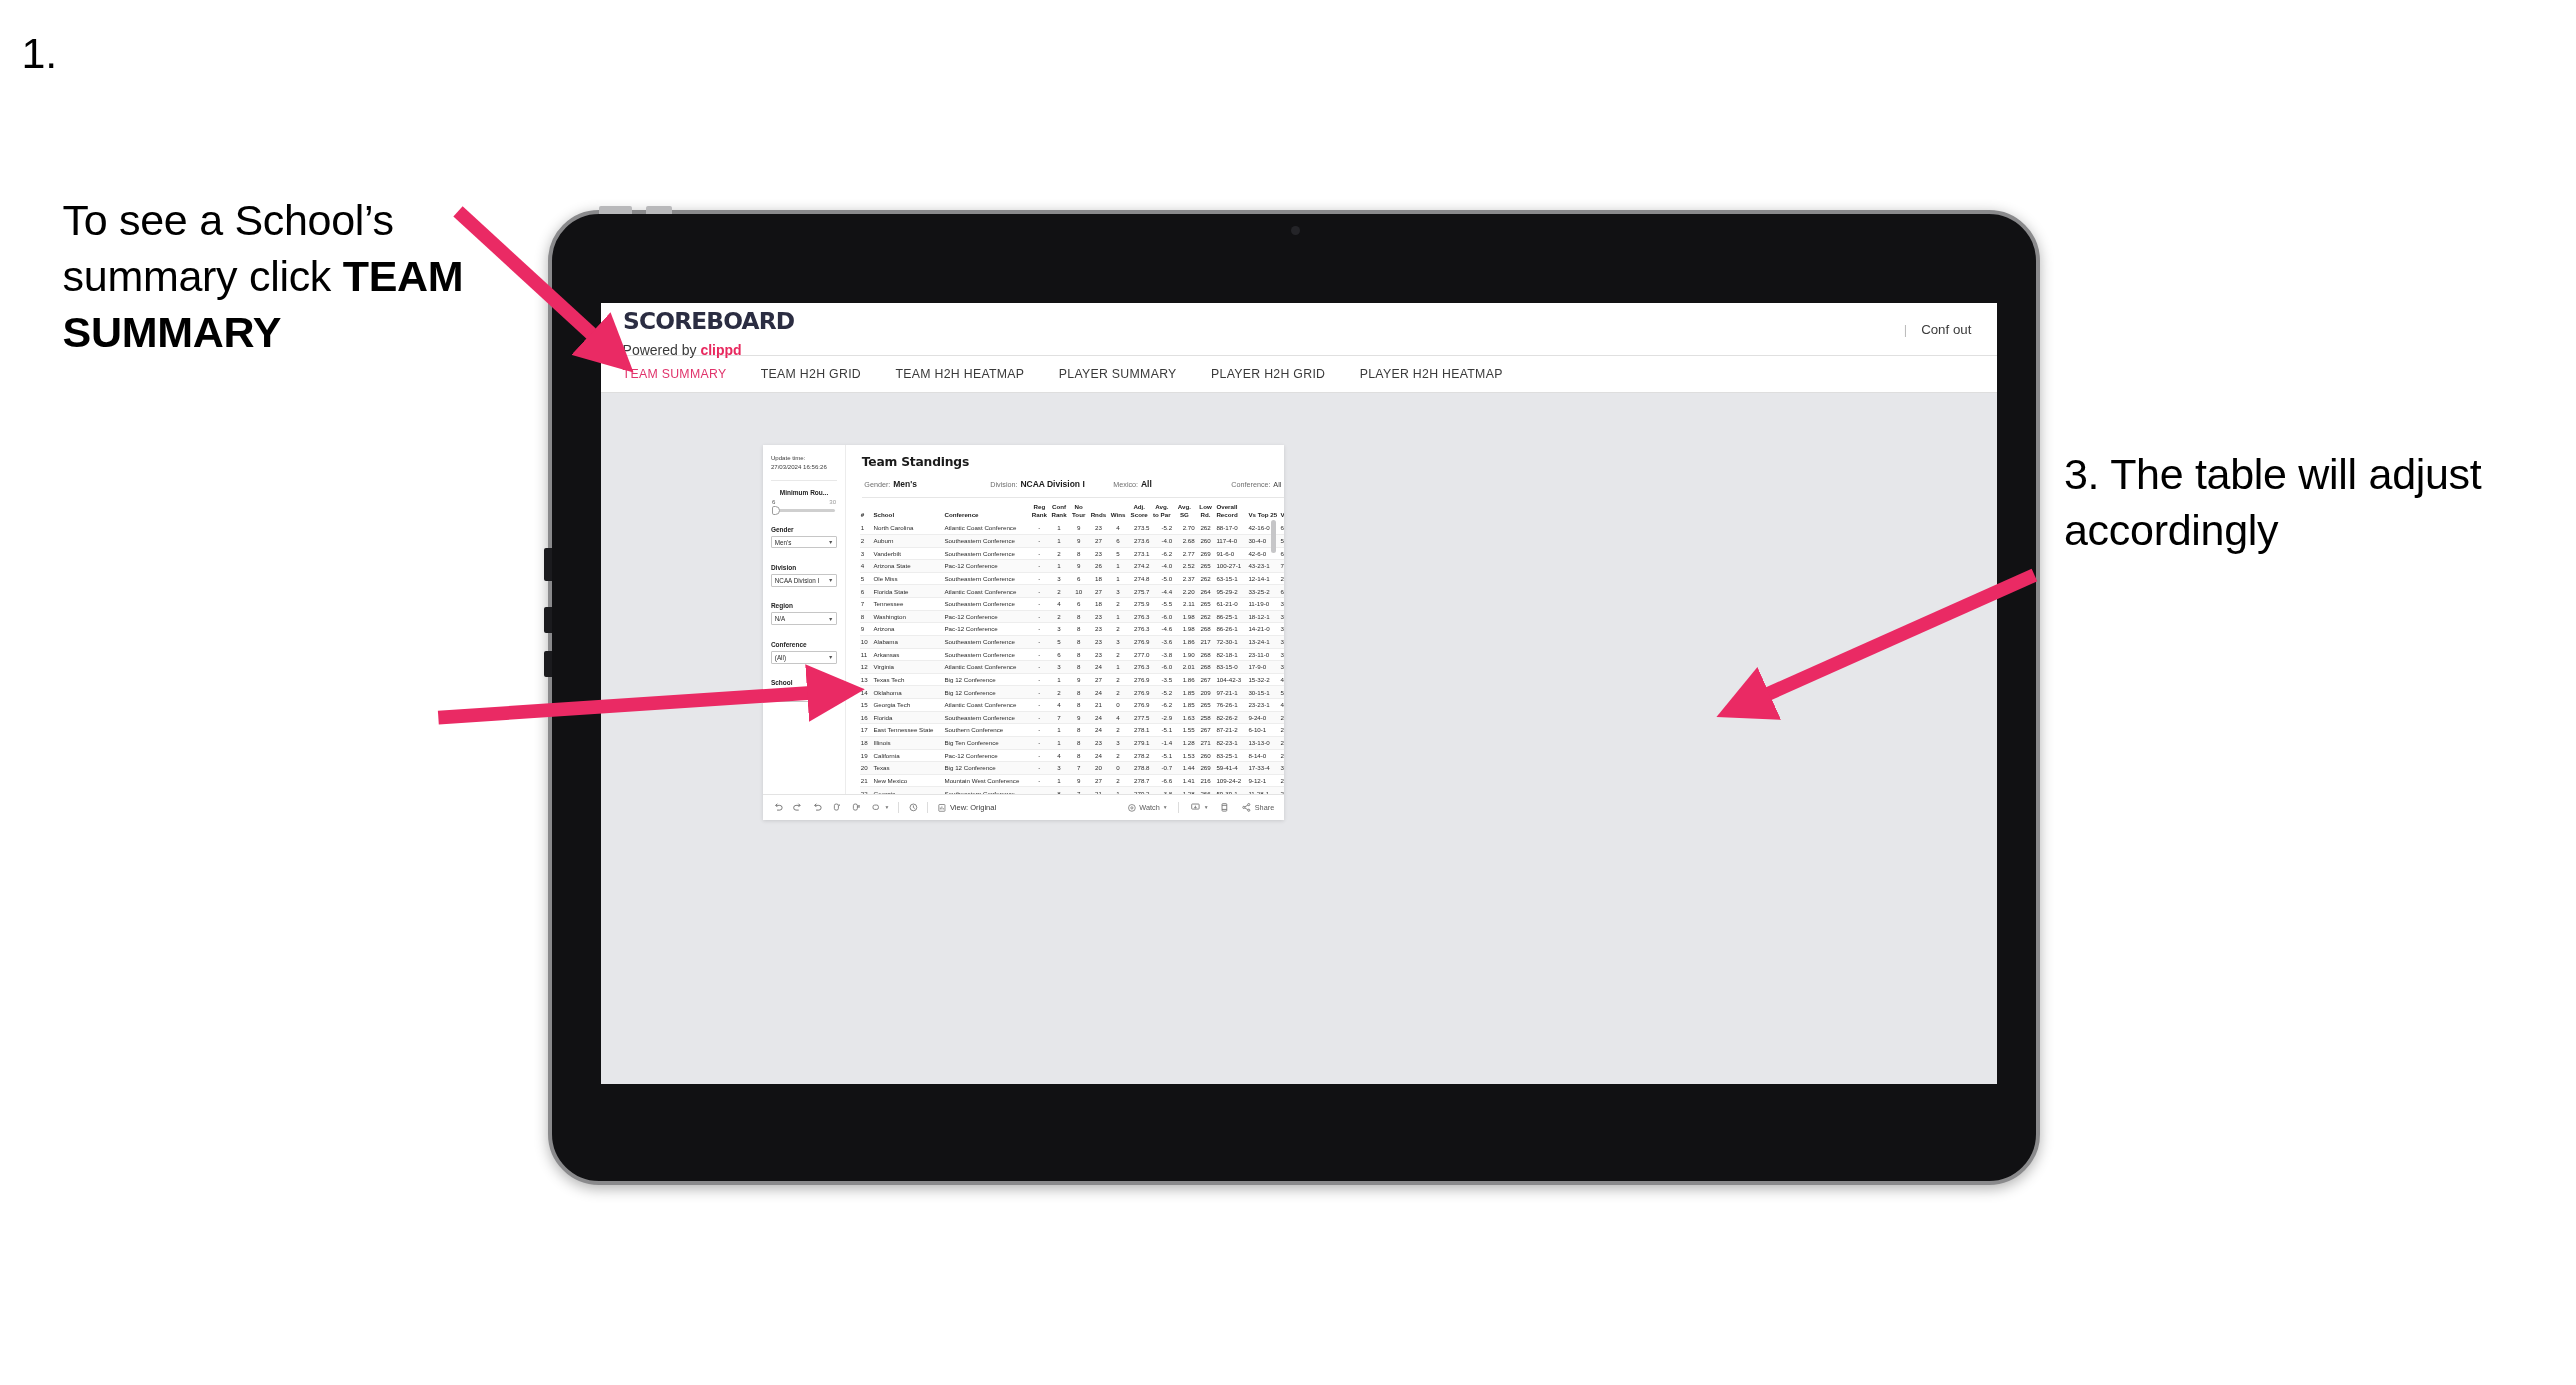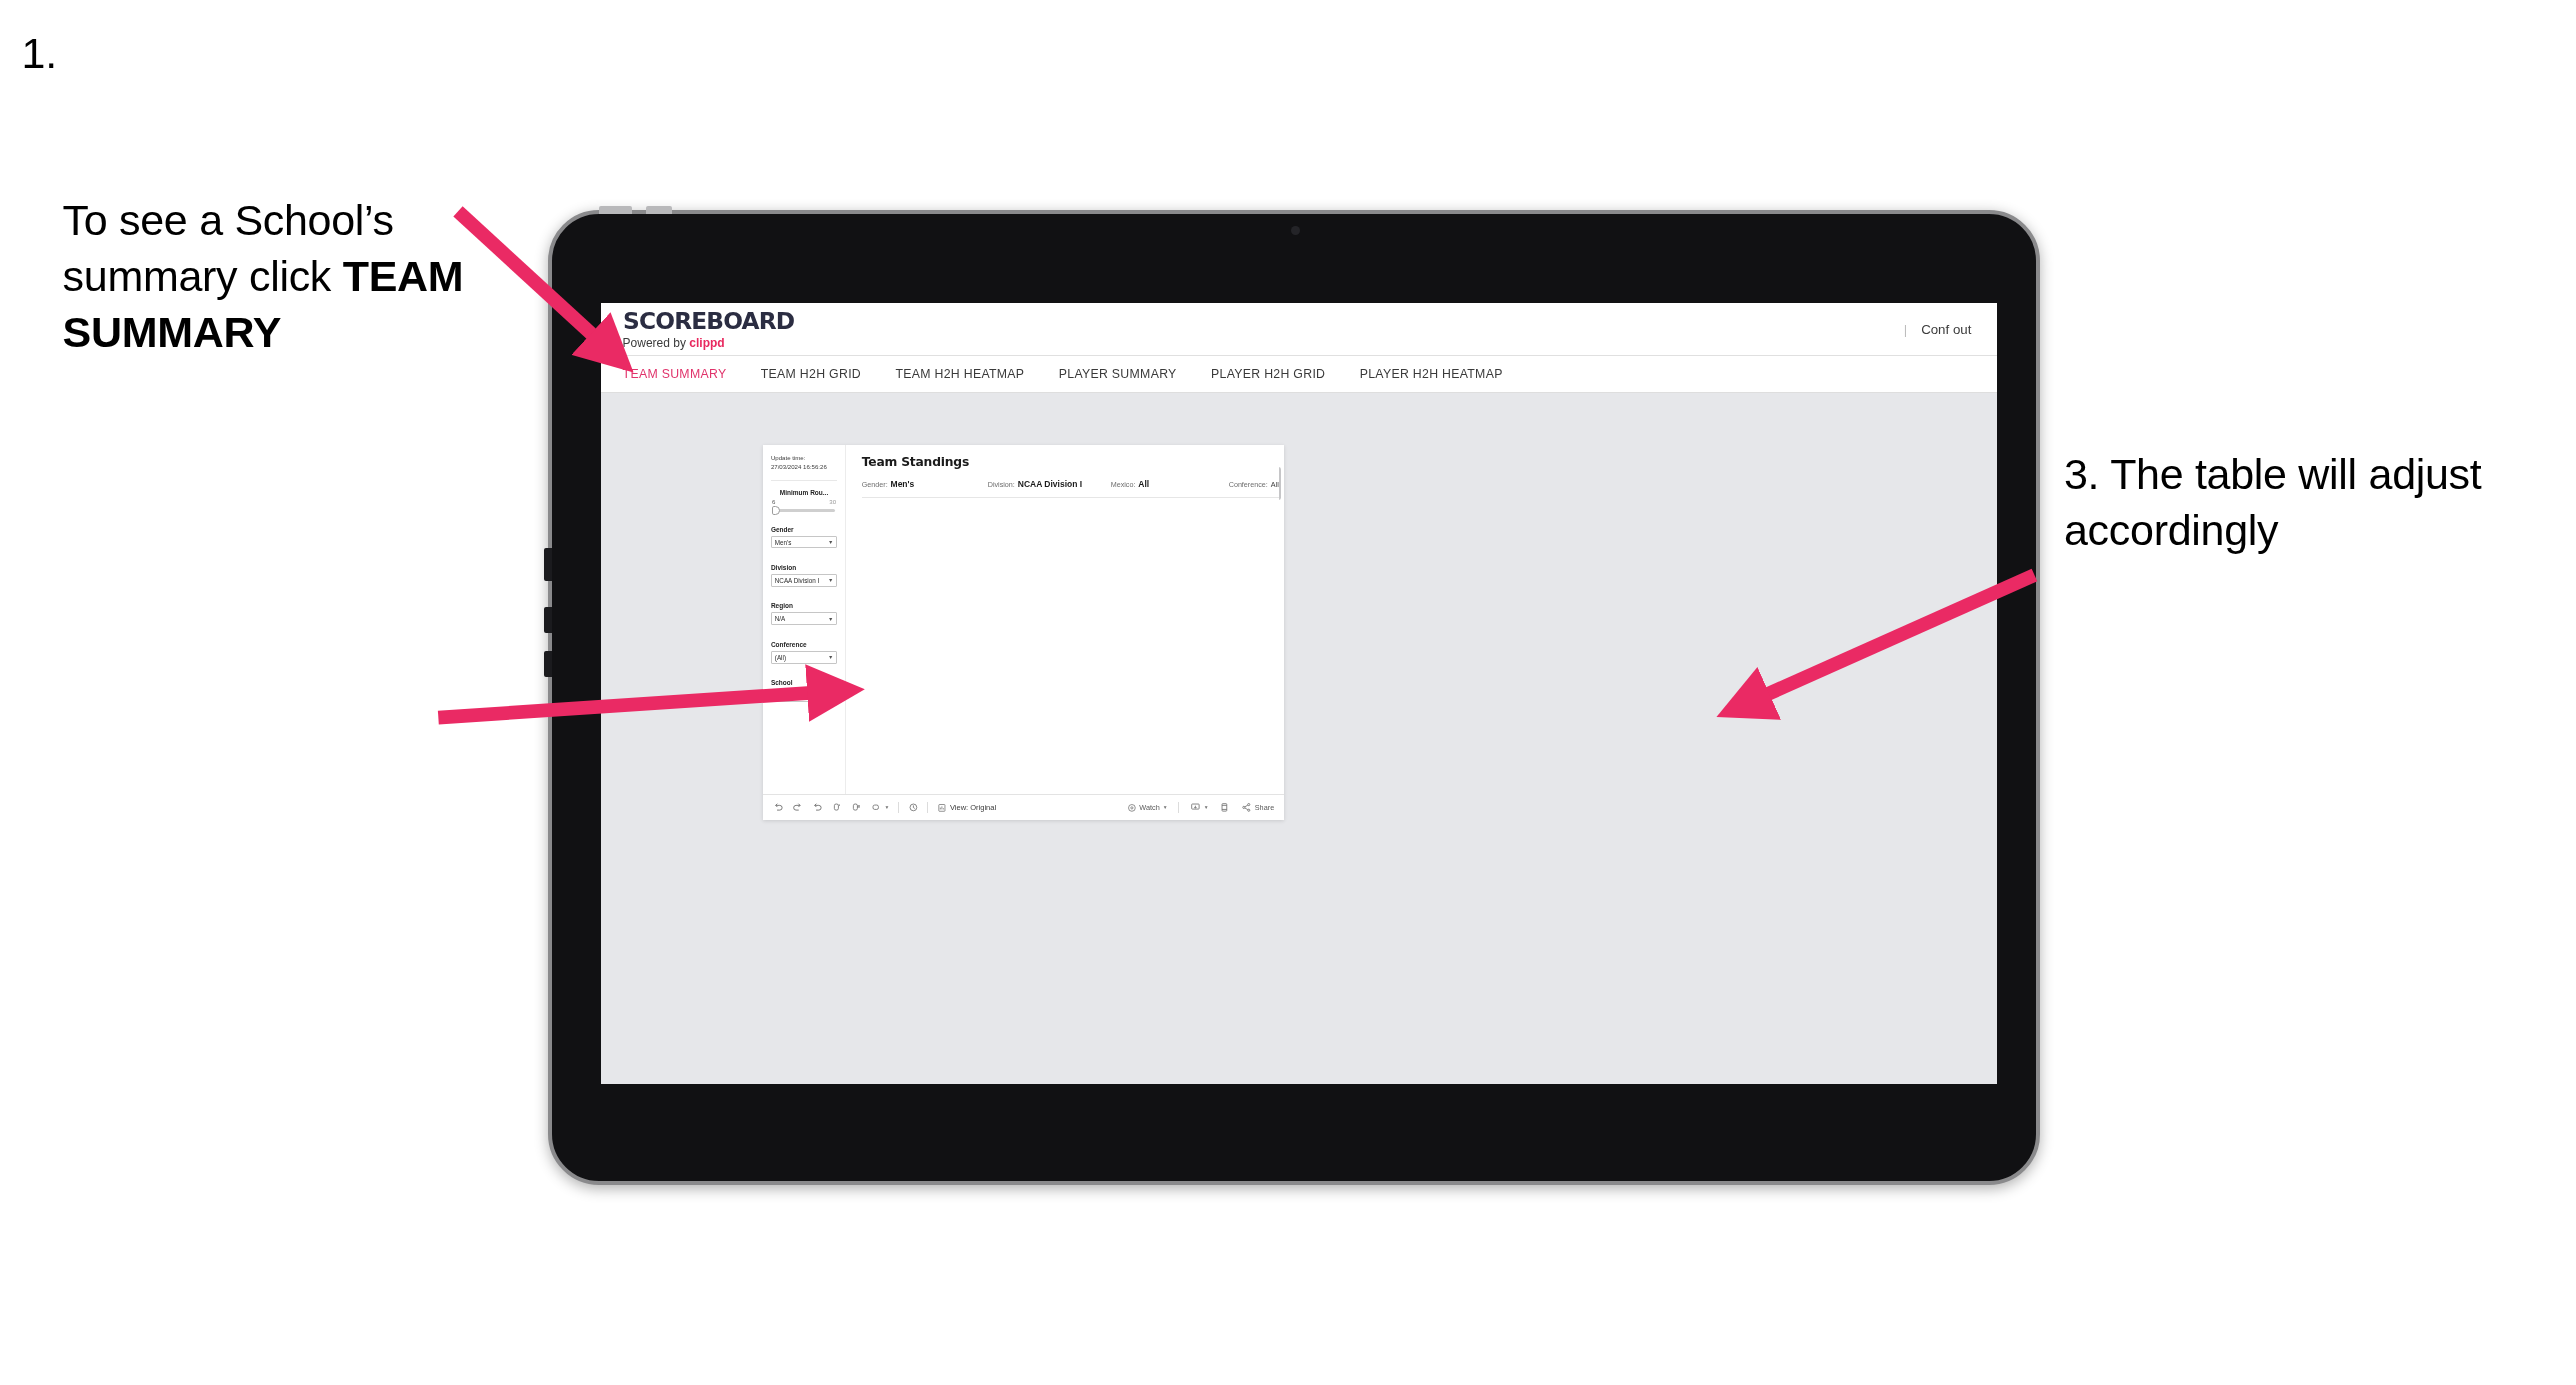--- a/index.html
+++ b/index.html
@@ -60,21 +60,21 @@
     height: 53px; background:#fff; display:flex; align-items:stretch;
     border-bottom:1px solid #e0e0e0; position:relative;
   }
   .brand { padding: 6.9px 0 0 21.6px; width:153px; }
   .brand .bname {
     font-family:"DejaVu Sans", sans-serif;
     font-weight:700; font-size:22.6px; letter-spacing:-0.8px;
     color:#2b2d42; line-height:1;
     transform: scaleX(1.03); transform-origin:left center;
   }
-  .brand .bsub { font-size:12px; color:#3a3a3a; margin-top:4px; }
+  .brand .bsub { font-size:14px; color:#3a3a3a; margin-top:10px; }
   .brand .bsub .clippd { color:#e8285e; font-weight:700; }
   .navtabs { display:flex; align-items:center; }
   .navtab {
     padding: 0 21.6px; height:100%; display:flex; align-items:center;
     font-size:14.3px; color:#2d2d2d; letter-spacing:0.2px;
     border-left:1px solid #ececec; position:relative; cursor:pointer;
   }
   .navtab.active::after {
     content:""; position:absolute; left:0; right:0; bottom:0; height:2.5px; background:#c2185b;
   }
@@ -124,21 +124,21 @@
     background:#fff; border:1px solid #9c9c9c; border-radius:2px 4.9px 4.9px 2px;
   }
   .sel {
     height:12.8px; border:1px solid #c6c6c6; background:#fff; border-radius:1px;
     display:flex; align-items:center; padding:0 2.9px; font-size:6.3px; color:#2a2a2a;
     cursor:pointer;
   }
   .sel .car { margin-left:auto; font-size:5.4px; color:#555; }
 
   
-  .viz { flex:1; display:flex; flex-direction:row; min-width:0; padding-left:3.9px;}
+  .viz { flex:1; display:flex; flex-direction:column; min-width:0; padding-left:3.9px;}
   .vizhead { padding: 9.8px 0 0 11.8px; }
   .vizhead .t { font-size:12.3px; font-weight:700; color:#1b1b1b; letter-spacing:-0.2px;
     font-family:"DejaVu Sans", sans-serif; }
   .crit { display:flex; margin-top:10.8px; font-size:7.2px; color:#6d6d6d;justify-content:center; }
   .crit .c { display:flex; gap:2.9px; }
   .crit .c:nth-child(1){ width:126px;} .crit .c:nth-child(2){ width:123px;}
   .crit .c:nth-child(3){ width:118px;}
   .crit .v { color:#1b1b1b; font-weight:700; font-size:8.5px; line-height:1; }
   .critsep { height:1px; background:#e6e6e6; margin-top:8.8px; }
 

